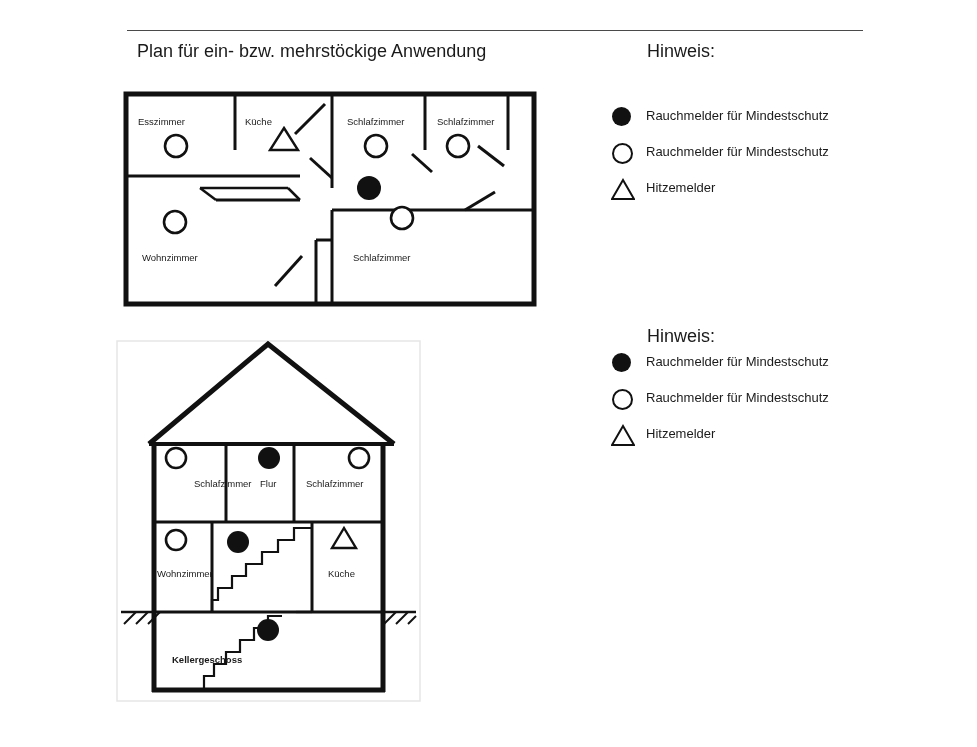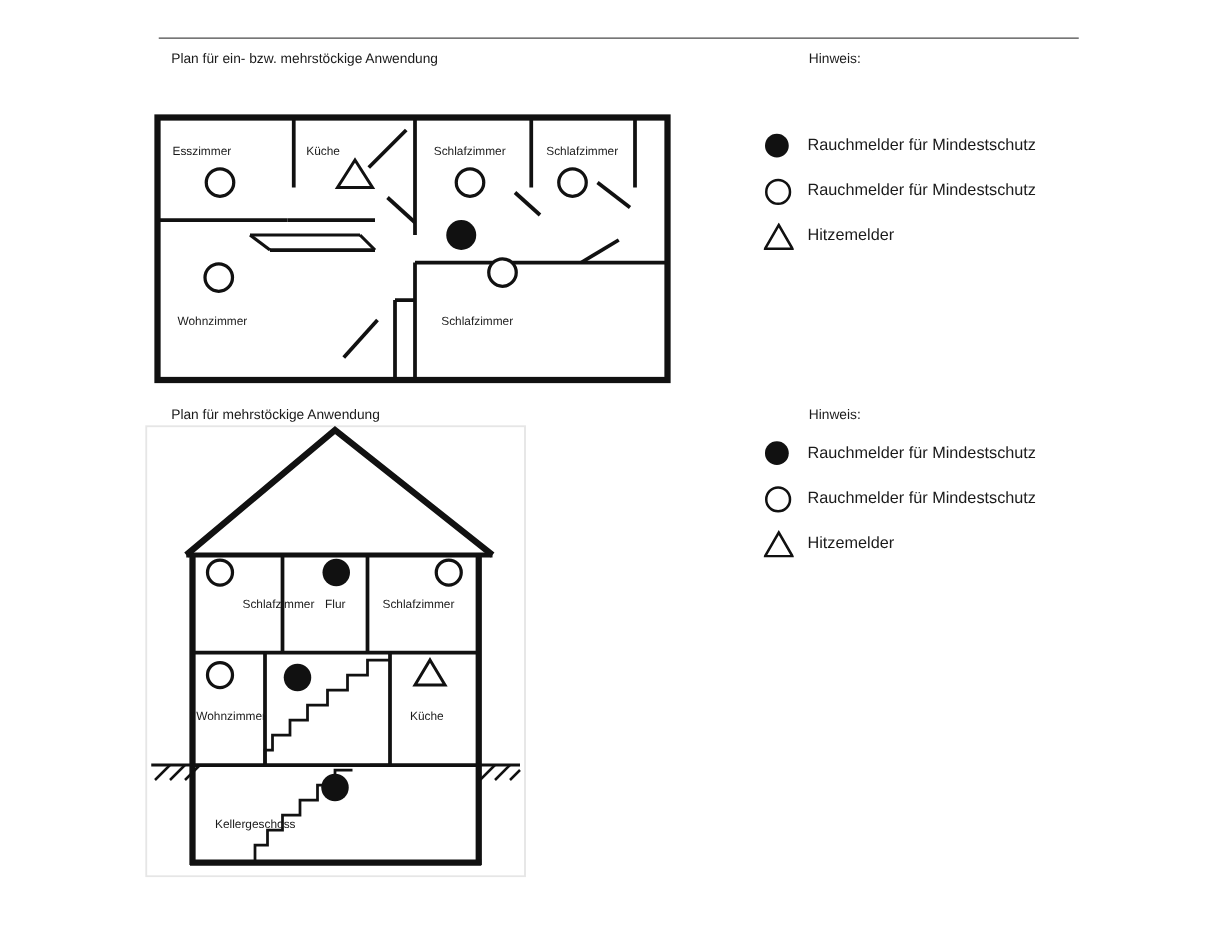--- a/index.html
+++ b/index.html
@@ -24,21 +24,21 @@
   .top-rule {
     position: absolute;
     left: 127px;
     top: 30px;
     width: 736px;
     height: 1px;
     background: #4a4a4a;
   }
   .caption {
     position: absolute;
-    font-size: 11px;
+    font-size: 18px;
     color: #1a1a1a;
     white-space: nowrap;
   }
   #caption-plan1 { left: 137px; top: 41px; }
   #caption-plan2 { left: 137px; top: 326px; }
   #hinweis1 { left: 647px; top: 41px; }
   #hinweis2 { left: 647px; top: 326px; }
 
   .legend {
     position: absolute;
@@ -101,21 +101,20 @@
 </style>
 </head>
 <body>
 
 <div class="page">
 
   <div class="top-rule"></div>
 
   <div class="caption" id="caption-plan1">Plan für ein- bzw. mehrstöckige Anwendung</div>
   <div class="caption" id="hinweis1">Hinweis:</div>
-  <div class="caption" id="caption-plan2">Plan für mehrstöckige Anwendung</div>
   <div class="caption" id="hinweis2">Hinweis:</div>
 
   <div class="legend" id="legend-1">
     <div class="legend-row">
       <div class="legend-sym">
           <div class="dot-filled"></div>
         </div>
       <div class="legend-label">Rauchmelder für Mindestschutz</div>
     </div>
     <div class="legend-row">
@@ -248,16 +247,16 @@
       <circle cx="122" cy="202" r="11" fill="#111111"></circle>
       <polygon points="228,188 240,208 216,208" fill="#ffffff" stroke="#111111" stroke-width="2.4"></polygon>
       <circle cx="152" cy="290" r="11" fill="#111111"></circle>
     </svg>
 
     <div class="room-label" style="left:78px; top:138px;">Schlafzimmer</div>
     <div class="room-label" style="left:144px; top:138px;">Flur</div>
     <div class="room-label" style="left:190px; top:138px;">Schlafzimmer</div>
     <div class="room-label" style="left:41px; top:228px;">Wohnzimmer</div>
     <div class="room-label" style="left:212px; top:228px;">Küche</div>
-    <div class="room-label" style="left:56px; top:314px;">Kellergeschoss</div>
+    <div class="room-label" style="left:56px; top:314px;font-weight:bold;">Kellergeschoss</div>
   </div>
 
 </div>
 
 </body></html>

